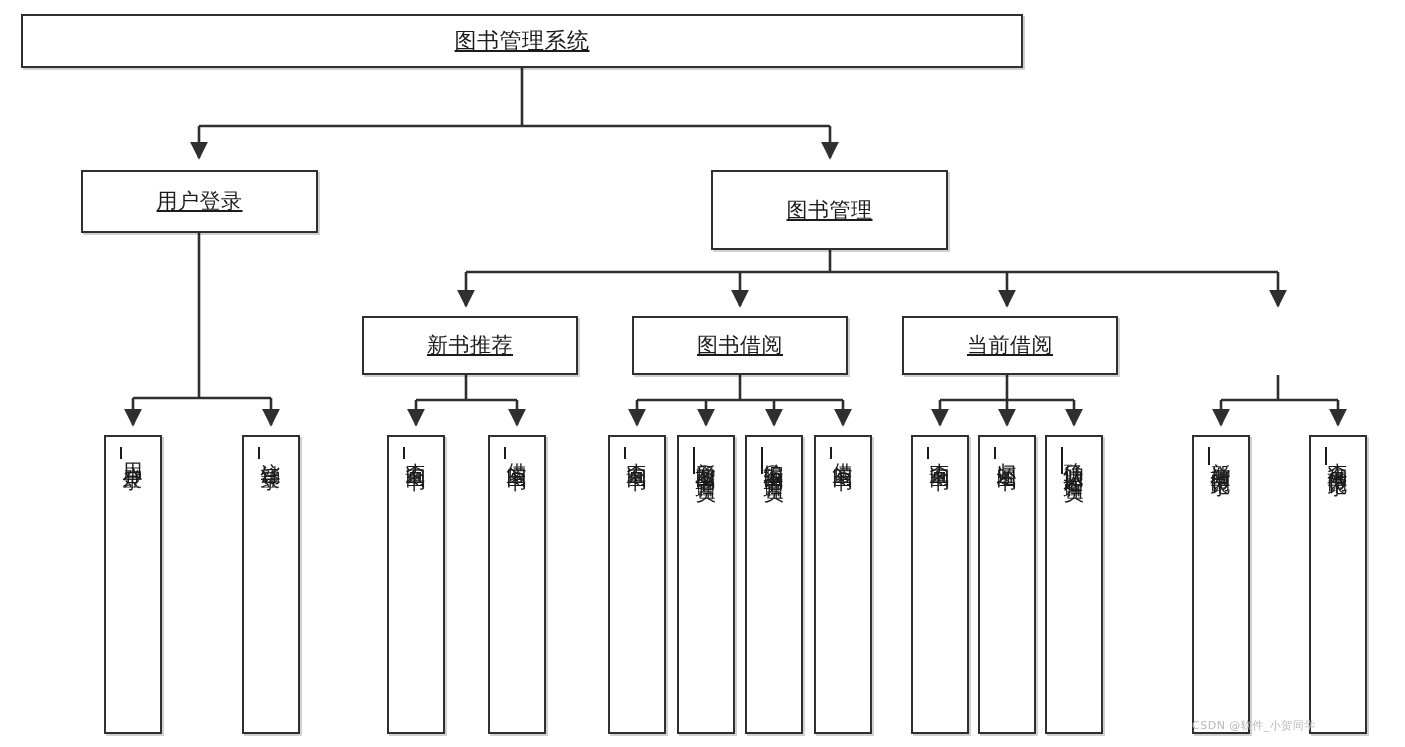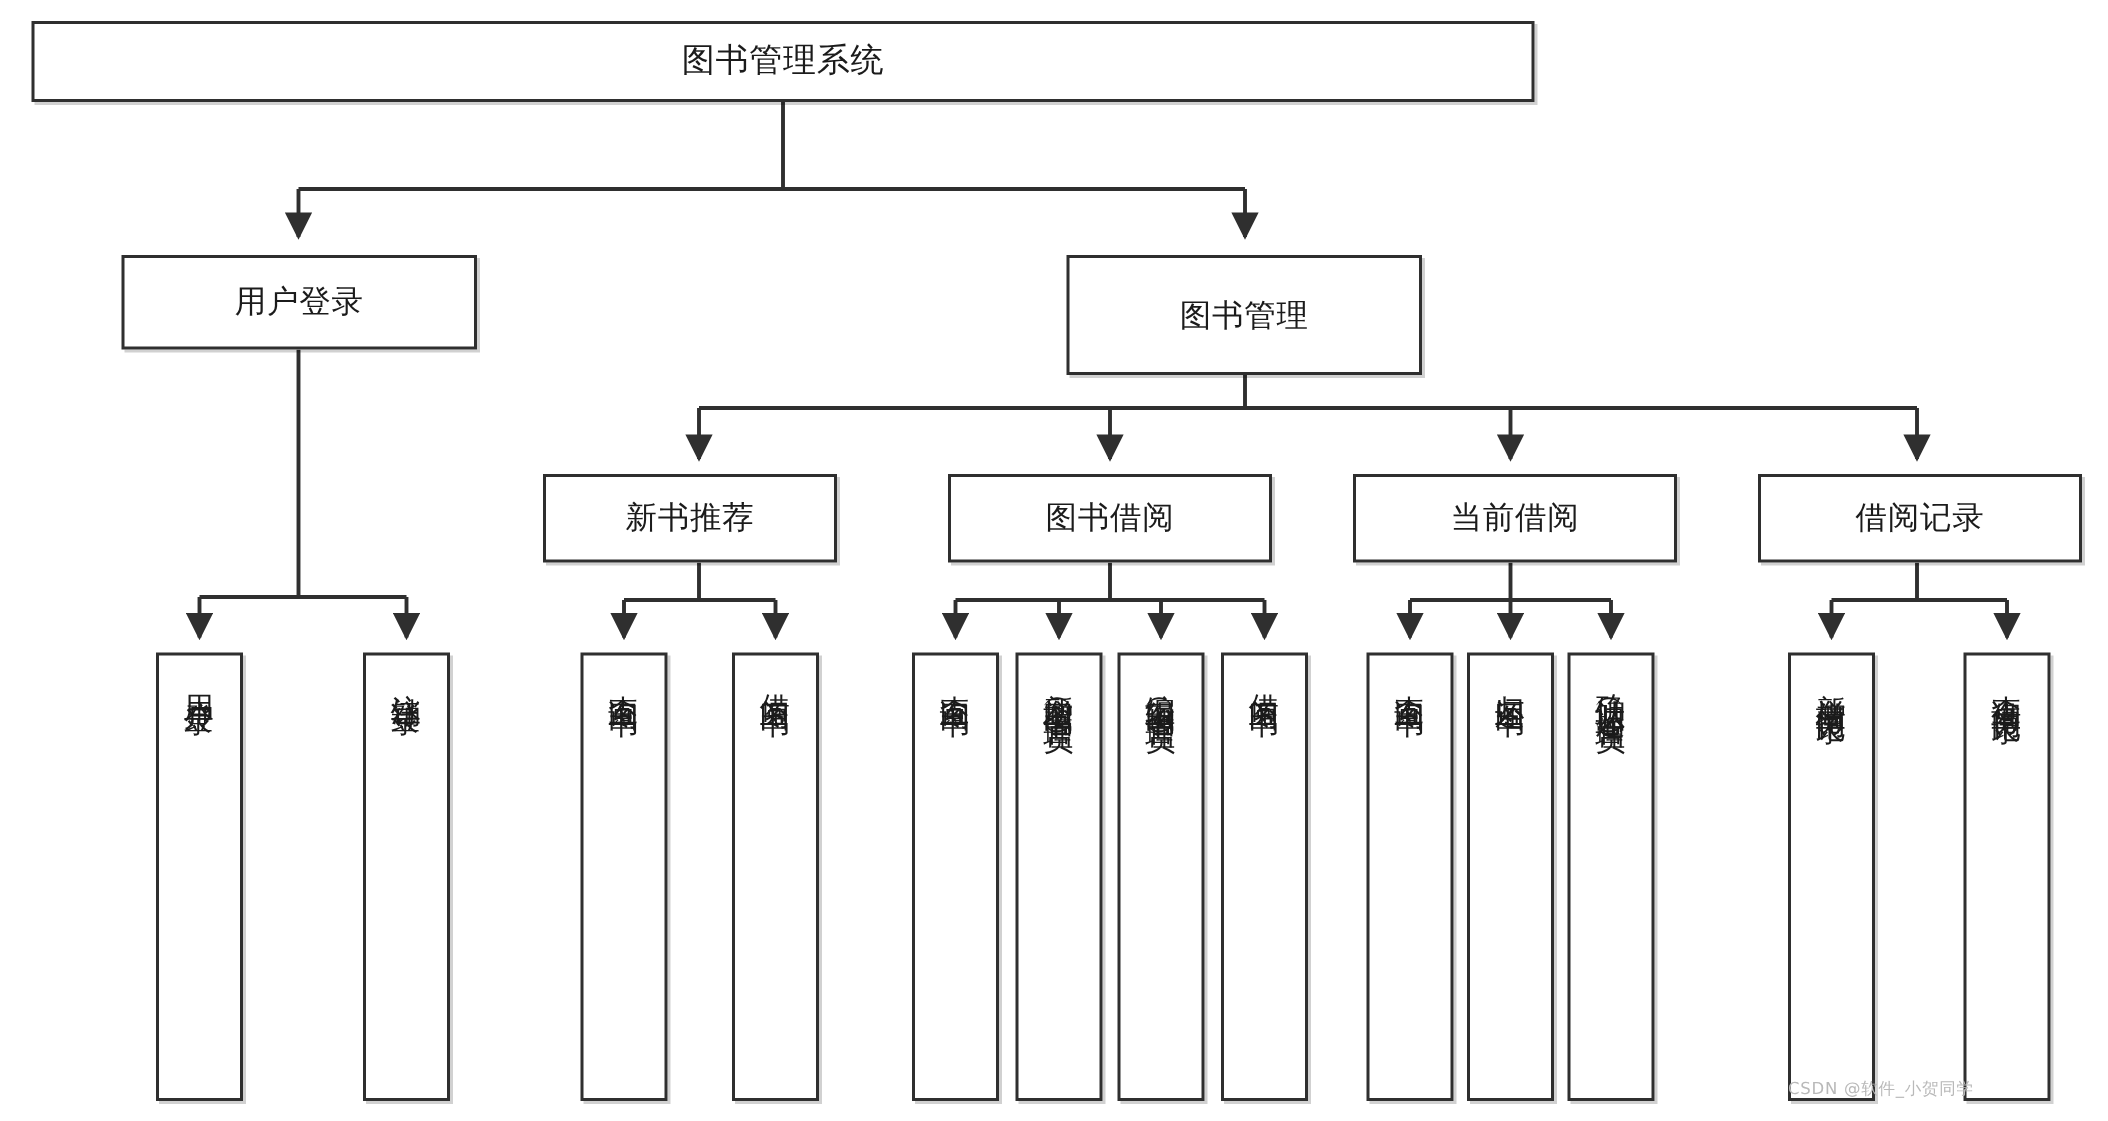--- a/index.html
+++ b/index.html
@@ -28,20 +28,21 @@
   .node {
     position: absolute;
     box-sizing: border-box;
     background: #ffffff;
     border: 2px solid #2f2f2f;
     box-shadow: 2px 2px 0 rgba(0,0,0,0.18);
     display: flex;
     align-items: center;
     justify-content: center;
     color: #1b1b1b;
+    text-decoration: underline;
   }
   .node .label {
     display: block;
     text-align: center;
     line-height: 1.08;
     letter-spacing: 0.5px;
   }
   .node.horizontal .label {
     writing-mode: horizontal-tb;
     font-size: 21px;
@@ -128,35 +129,32 @@
   </div>
 
   <div class="node horizontal" style="left:81px; top:170px; width:237px; height:63px;">
     <span class="label">用户登录</span>
   </div>
 
   <div class="node horizontal" style="left:711px; top:170px; width:237px; height:80px;">
     <span class="label">图书管理</span>
   </div>
 
-  <div class="node horizontal" style="left:362px; top:316px; width:196px; height:59px;">
+  <div class="node horizontal" style="left:362px; top:316px; width:216px; height:59px;">
     <span class="label">新书推荐</span>
   </div>
 
   <div class="node horizontal" style="left:902px; top:316px; width:216px; height:59px;">
     <span class="label">当前借阅</span>
   </div>
 
   <div class="node horizontal" style="left:632px; top:316px; width:216px; height:59px;">
     <span class="label">图书借阅</span>
   </div>
 
-  <div class="node horizontal" style="left:1172px; top:316px; width:216px; height:59px;">
-    <span class="label">借阅记录</span>
-  </div>
 
   <div class="node vertical" style="left:104px; top:435px; width:58px; height:299px;">
     <span class="label">用户登录</span>
   </div>
 
   <div class="node vertical" style="left:242px; top:435px; width:58px; height:299px;">
     <span class="label">注销登录</span>
   </div>
 
   <div class="node vertical" style="left:387px; top:435px; width:58px; height:299px;">

